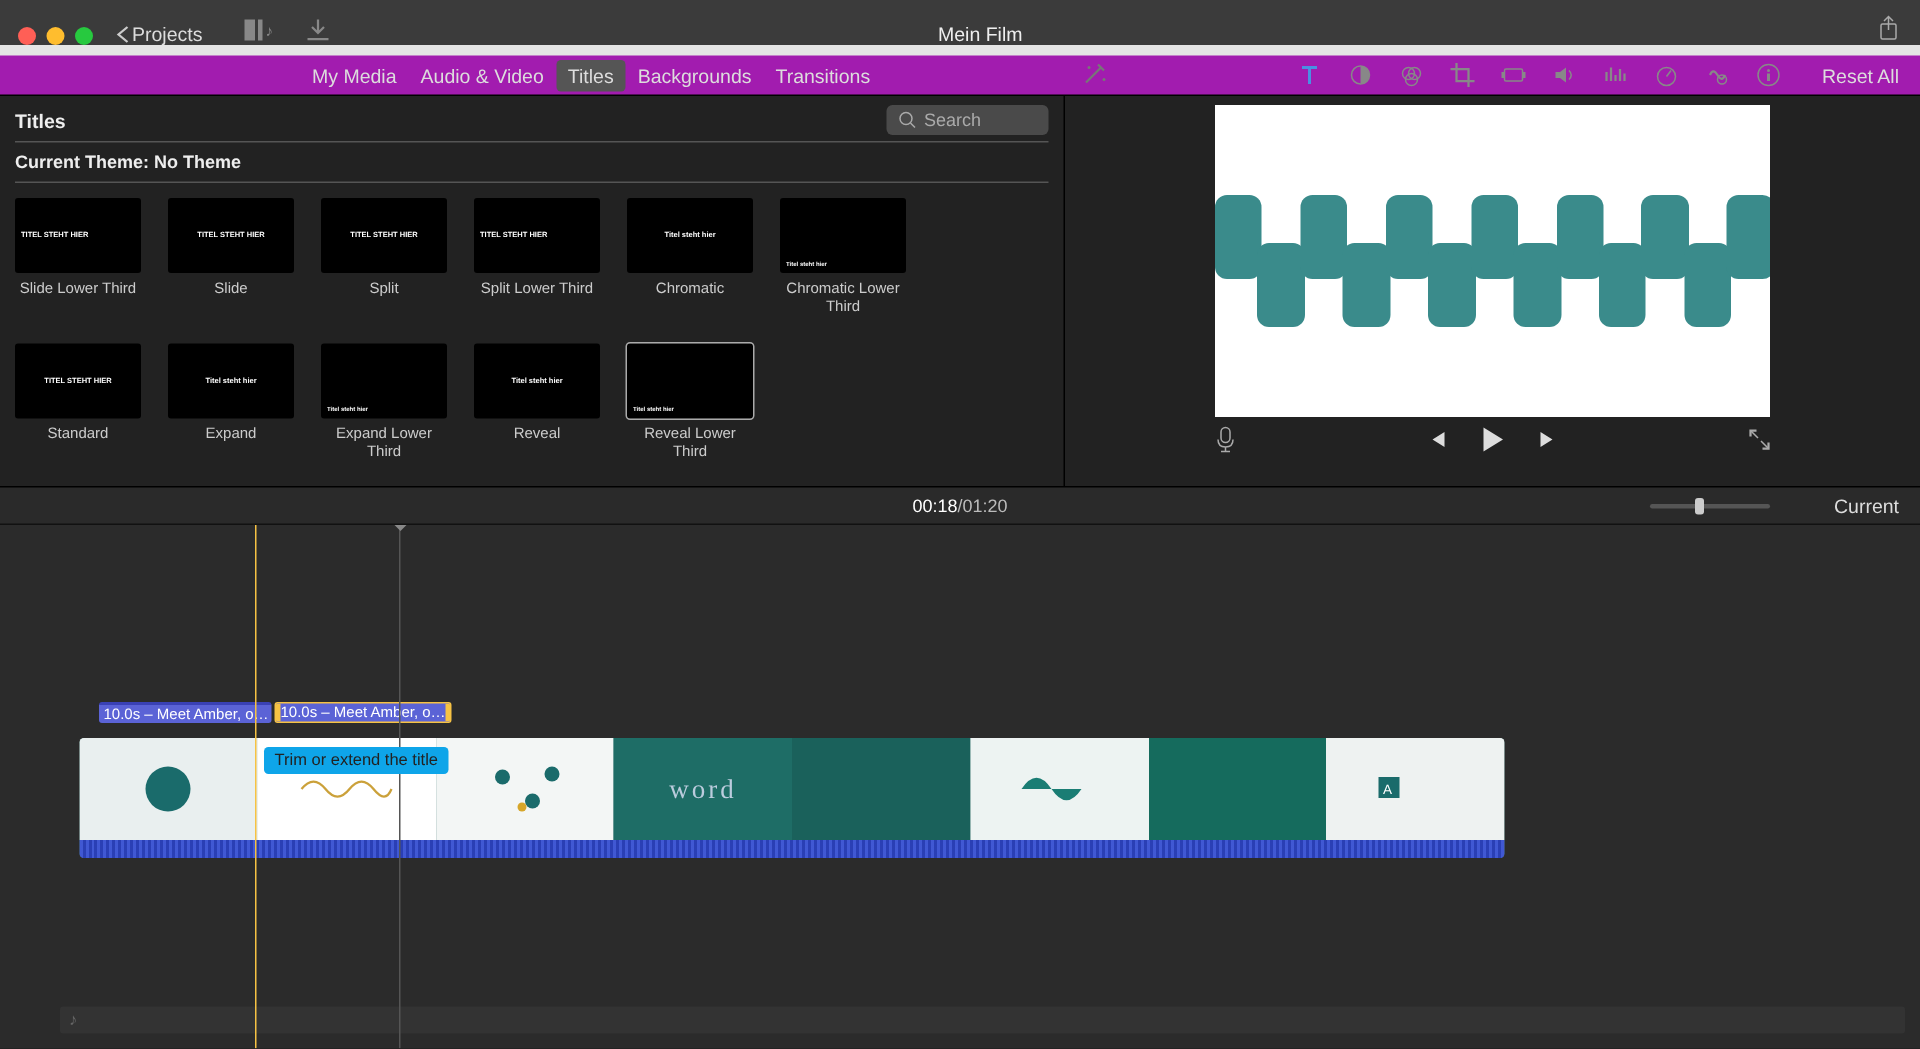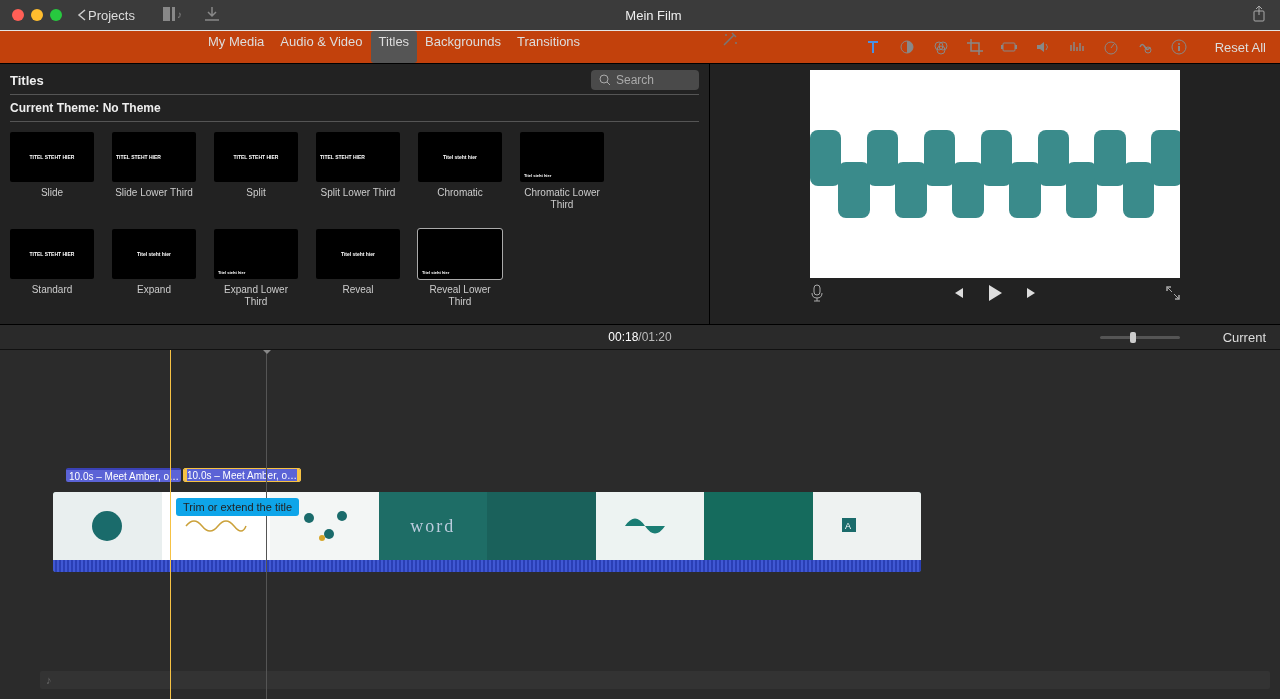--- a/index.html
+++ b/index.html
@@ -1,29 +1,29 @@
 <!DOCTYPE html>
 <html><head>
   <meta charset="utf-8">
   <style>
     * { margin: 0; padding: 0; box-sizing: border-box; font-family: -apple-system, "Helvetica Neue", Arial, sans-serif; }
     body { width: 1280px; height: 699px; background:#222; color:#ddd; overflow:hidden; font-size:12px; }
 
     
-    .titlebar { height:30px; background:#3b3b3b; display:flex; align-items:center; position:relative; }
+    .titlebar { height:30px; background:#3b3b3b; display:flex; align-items:flex-end; position:relative; }
     .traffic { display:flex; gap:7px; margin-left:12px; }
     .traffic span { width:12px; height:12px; border-radius:50%; display:block; }
     .t-red{background:#ff5f56;} .t-yellow{background:#ffbd2e;} .t-green{background:#27c93f;}
     .back-projects { margin-left:16px; color:#ddd; font-size:13px; display:flex; align-items:center; gap:2px; }
     .tb-actions { display:flex; gap:24px; margin-left:28px; color:#aaa; }
     .titlebar .center { position:absolute; left:50%; transform:translateX(-50%); color:#eee; font-size:13px; font-weight:500;padding-left:27px;}
     .titlebar .share { position:absolute; right:14px; color:#aaa; }
 
     
-    .tabsbar { height:34px; background:#c2410c; border-top:1px solid #e5e5e5; border-bottom:1px solid #000; display:flex; position:relative; }
+    .tabsbar { height:34px; background:#a21caf; border-top:7px solid #e5e5e5; border-bottom:1px solid #000; display:flex; align-items:center; position:relative; }
     .media-segs { margin-left:200px; display:flex; gap:0; }
     .media-segs span { padding:3px 8px; font-size:13px; color:#ddd; border-radius:3px; }
     .media-segs .on { background:#555; }
     .tabsbar .right { position:absolute; right:0; display:flex; align-items:center; height:100%; }
     .insp-icons { display:flex; gap:18px; margin-right:28px; align-items:center; color:#888; }
     .insp-icons svg { display:block; }
     .insp-icons .active svg * { stroke:#4a90e2; fill:none; }
     .reset { margin-right:14px; font-size:13px; color:#ddd; }
     .wand { position:absolute; left:722px; color:#777; }
 
@@ -76,21 +76,21 @@
     .titles-track { position:absolute; top:118px; left:66px; height:14px; display:flex; gap:2px; }
     .title-bar { height:14px; border-radius:2px; font-size:10px; color:#fff; padding:0 3px; line-height:14px; white-space:nowrap; overflow:hidden; }
     .tb1 { width:115px; background:#5b63d6; border-top:2px solid #3a41b5;}
     .tb2 { width:118px; background:#5b63d6; border:1px solid #f6c244; position:relative;}
     .tb2::before,.tb2::after{content:""; position:absolute; top:0; bottom:0; width:4px; background:#f6c244;}
     .tb2::before{left:-1px; border-radius:2px 0 0 2px;}
     .tb2::after{right:-1px; border-radius:0 2px 2px 0;}
 
     .tooltip { position:absolute; top:148px; left:176px; background:#0ea5e9; color:#222; font-size:11px; padding:3px 7px; border-radius:3px; z-index:6; }
 
-    .video-track { position:absolute; top:142px; left:53px; width:868px; height:80px; background:linear-gradient(#7fa8a4,#5d8884); border-radius:3px; overflow:hidden; z-index:1; }
+    .video-track { position:absolute; top:142px; left:53px; width:950px; height:80px; background:linear-gradient(#7fa8a4,#5d8884); border-radius:3px; overflow:hidden; z-index:1; }
     .video-track .strip { display:flex; height:68px; }
     .frame { flex:1; display:flex; align-items:center; justify-content:center; color:#fff; font-size:10px; background:#e9efef; }
     .frame.alt{ background:#1e6d66; color:#dff; }
     .f1 .blob{ width:30px; height:30px; border-radius:50%; background:#1a6b6b; }
     .f3 .word{ font-size:18px; color:#bcd; letter-spacing:2px; font-family:Georgia,serif;}
     .audio { height:12px; background:#2a3fb5; }
     .audio .wave{ height:100%; background:repeating-linear-gradient(90deg,#4a63e0 0 2px,#2a3fb5 2px 4px); opacity:.7;}
     .video-track::before,.video-track::after{content:"";position:absolute;top:0;bottom:0;width:6px;background:#1a1a1a;}
     .video-track::before{left:-6px;} .video-track::after{right:-6px;}
 
@@ -230,26 +230,26 @@
         <span>Search</span>
       </div>
     </div>
     <div class="divider"></div>
     <div class="theme">
       <span>Current Theme: </span><span>No Theme</span>
     </div>
     <div class="theme-div"></div>
     <div class="grid" id="titles-grid">
         <div class="title-item">
+          <div class="thumb left">TITEL STEHT HIER</div>
+          <div class="ti-label">Slide Lower Third</div>
+        </div>
+        <div class="title-item">
           <div class="thumb">TITEL STEHT HIER</div>
           <div class="ti-label">Slide</div>
-        </div>
-        <div class="title-item">
-          <div class="thumb left">TITEL STEHT HIER</div>
-          <div class="ti-label">Slide Lower Third</div>
         </div>
         <div class="title-item">
           <div class="thumb">TITEL STEHT HIER</div>
           <div class="ti-label">Split</div>
         </div>
         <div class="title-item">
           <div class="thumb left">TITEL STEHT HIER</div>
           <div class="ti-label">Split Lower Third</div>
         </div>
         <div class="title-item">

